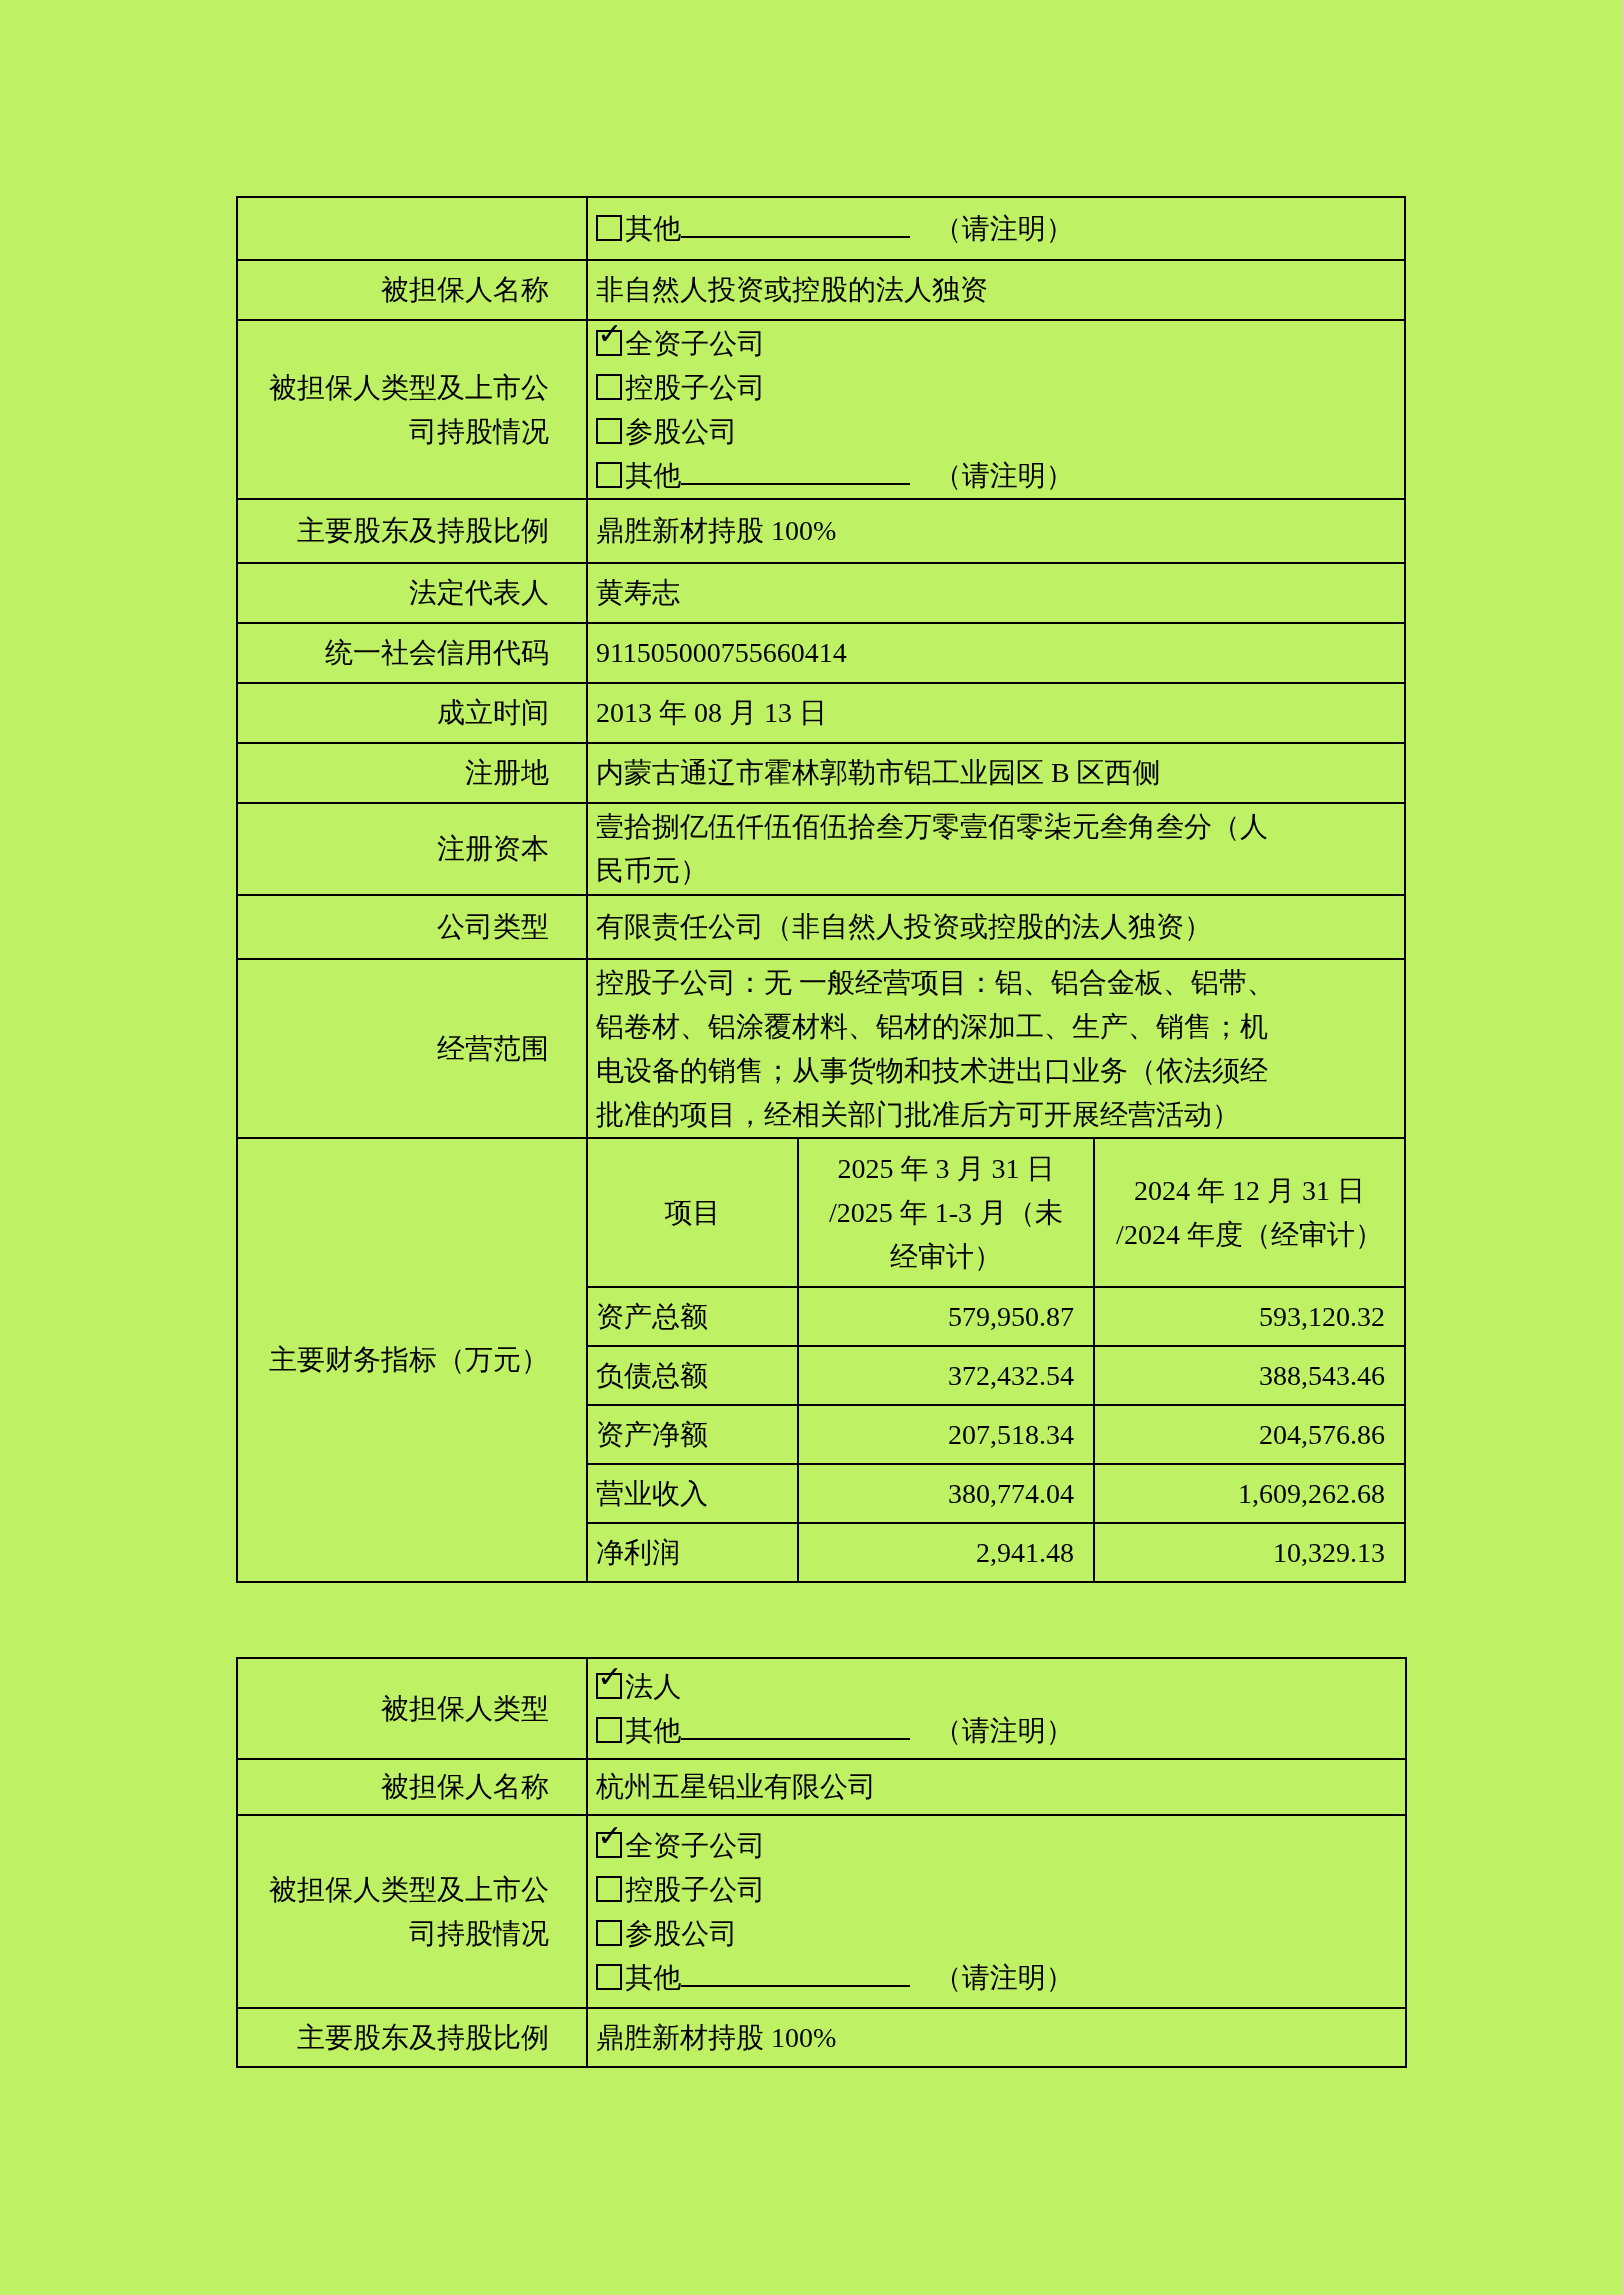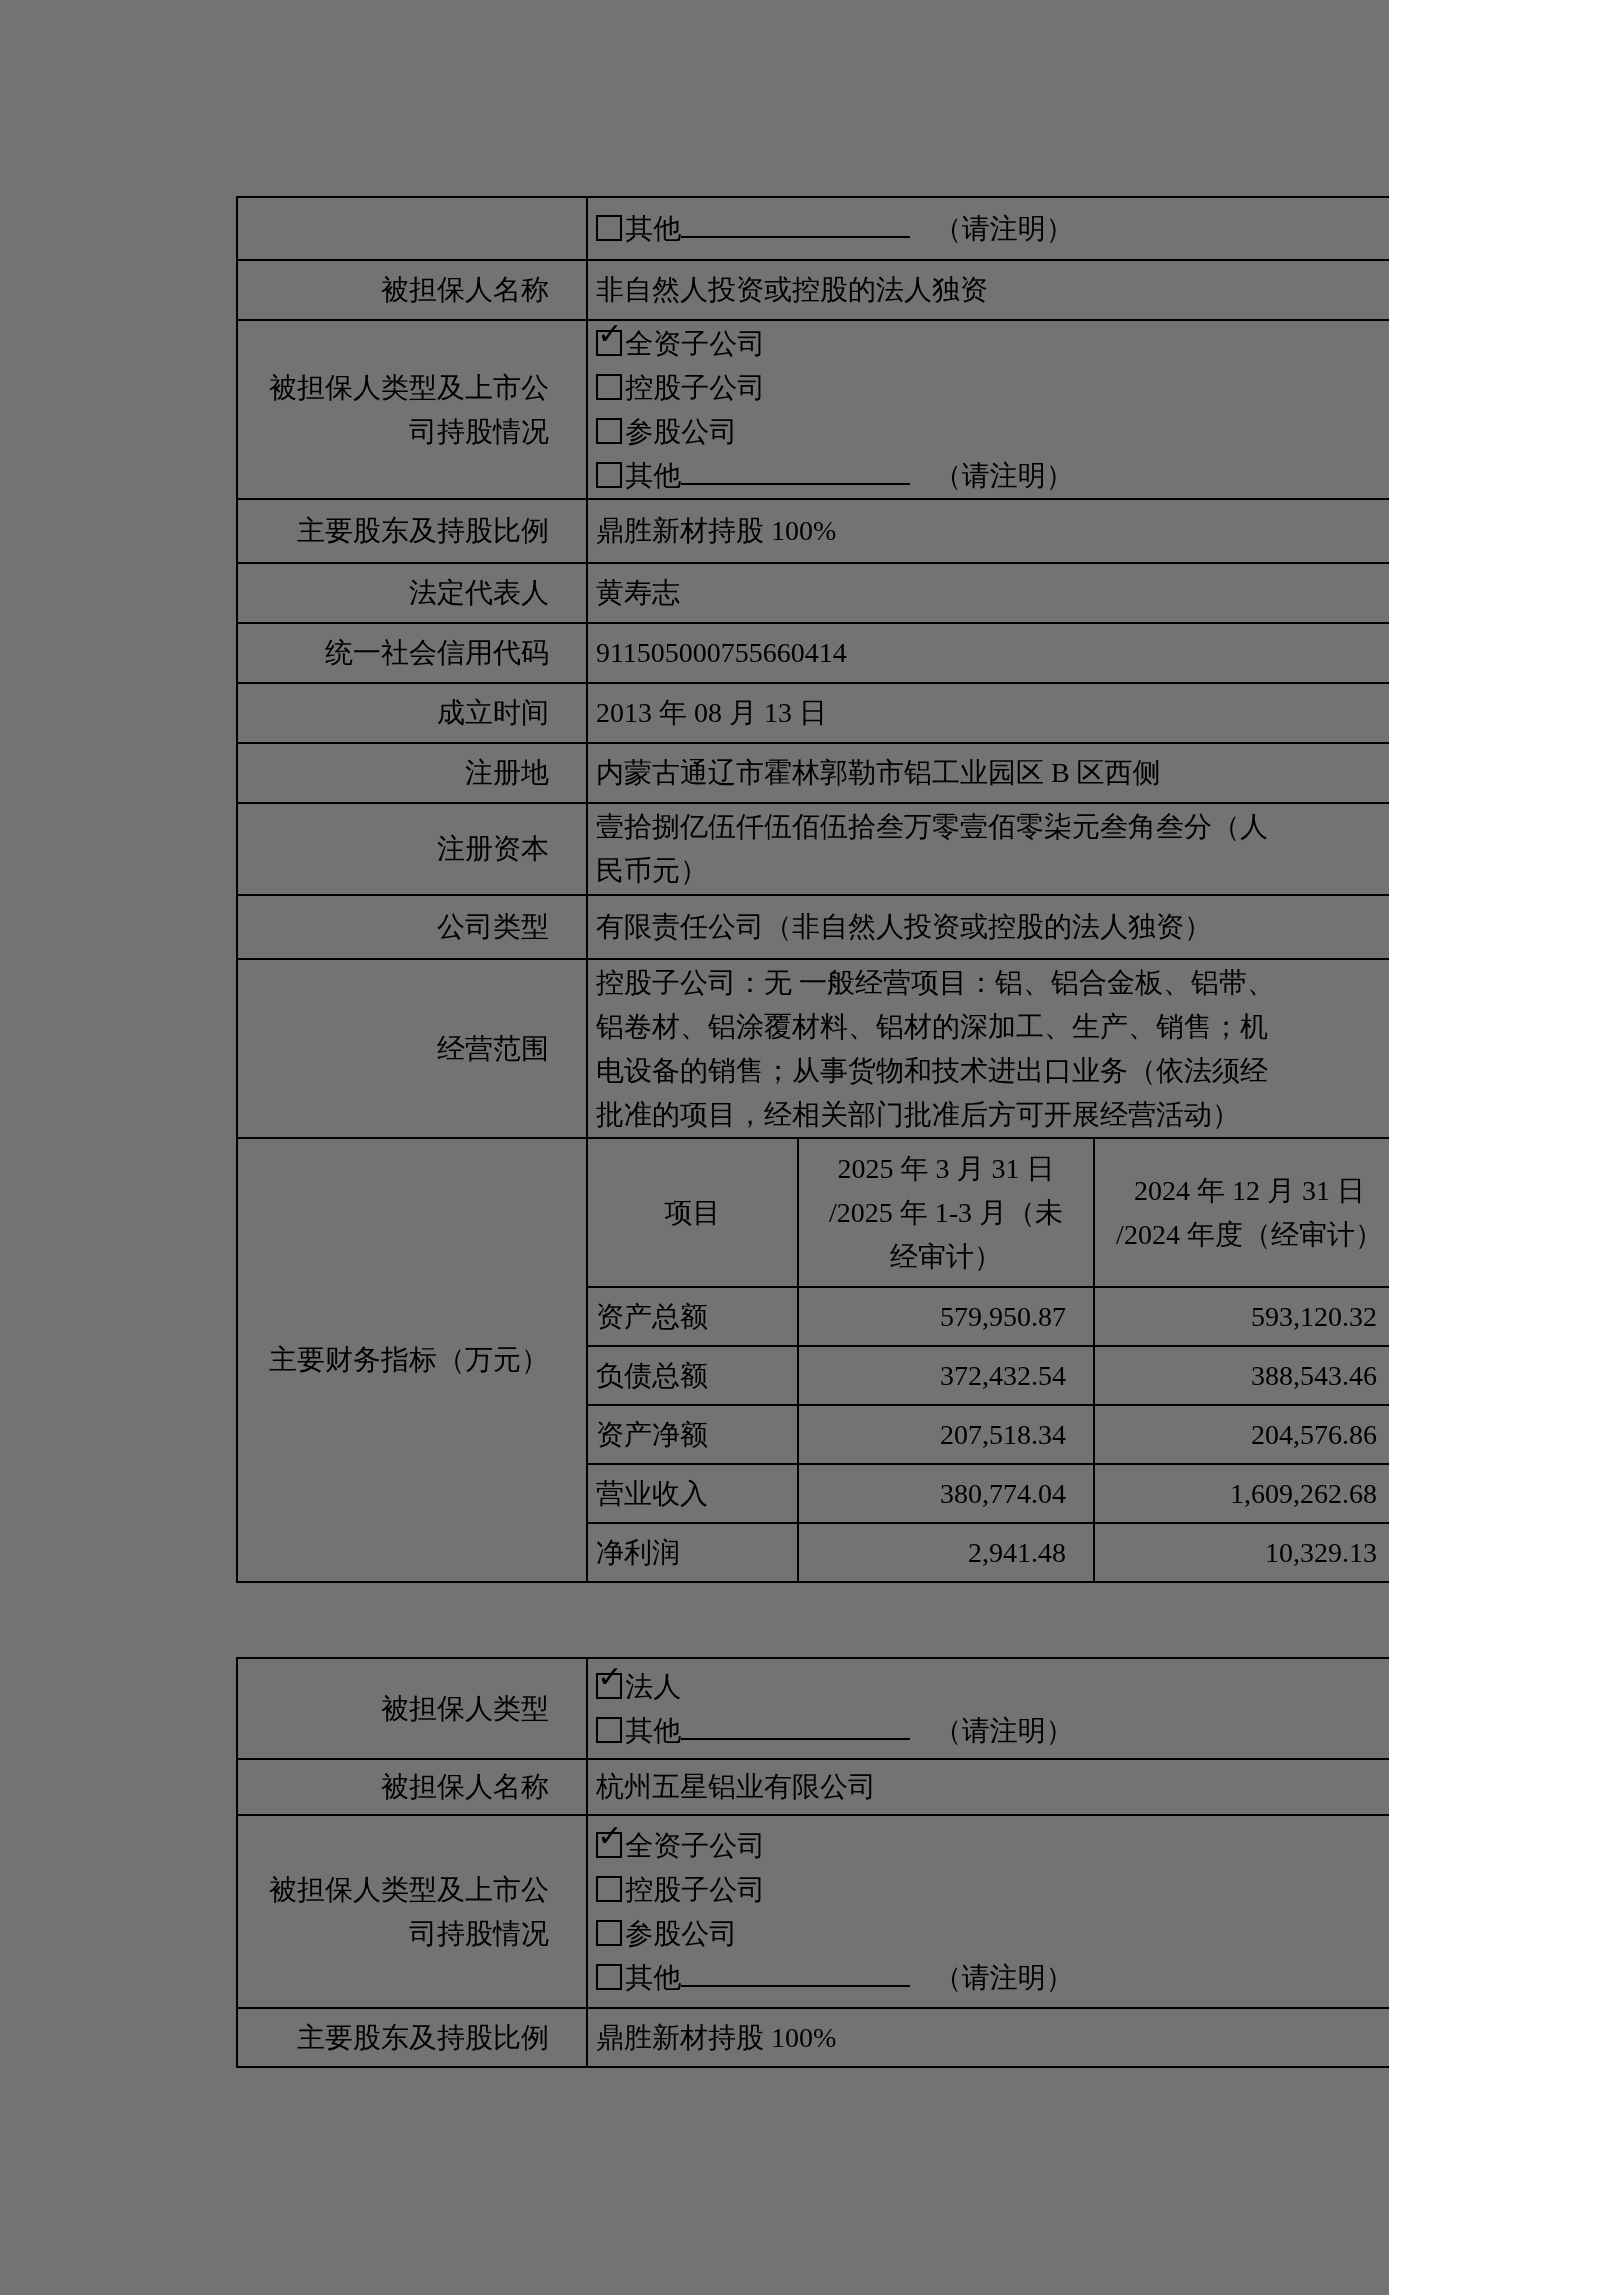--- a/index.html
+++ b/index.html
@@ -1,19 +1,19 @@
 <!DOCTYPE html>
 <html style="font-size:10.5px"><head>
 <meta charset="utf-8">
 <style>
   html,body{margin:0;padding:0;background:#ffffff;}
   .page{
     position:relative;
-    width:1389px;height:2295px;
-    background:#737373;
+    width:1623px;height:2295px;
+    background:#bef264;
     color:#000;
     font-family:"Liberation Serif","DejaVu Serif",serif;
     font-size:28px;
     overflow:hidden;
   }
   table.doc{
     position:absolute;
     left:236px;
     border-collapse:collapse;
     table-layout:fixed;
@@ -24,21 +24,21 @@
   td{
     border:2px solid #000;
     vertical-align:middle;
     padding:0;
     overflow:hidden;
     line-height:44px;
   }
   .lab{padding-left:10.5px;padding-right:37px;text-align:right;}
   .val{padding-left:7.9px;padding-right:10.5px;text-align:left;}
   .hdr{text-align:center;padding:0 3.9px;}
-  .num{text-align:right;padding-right:27px;}
+  .num{text-align:right;padding-right:19px;}
   .line{display:block;}
   .opt{display:block;white-space:nowrap;}
   .cb{
     display:inline-block;width:26px;height:26px;
     border:2.6px solid #000;box-sizing:border-box;
     vertical-align:-3.3px;margin-right:3.3px;position:relative;
   }
   .cb .check{
     display:none;
     position:absolute;left:-0.7px;top:-13px;

